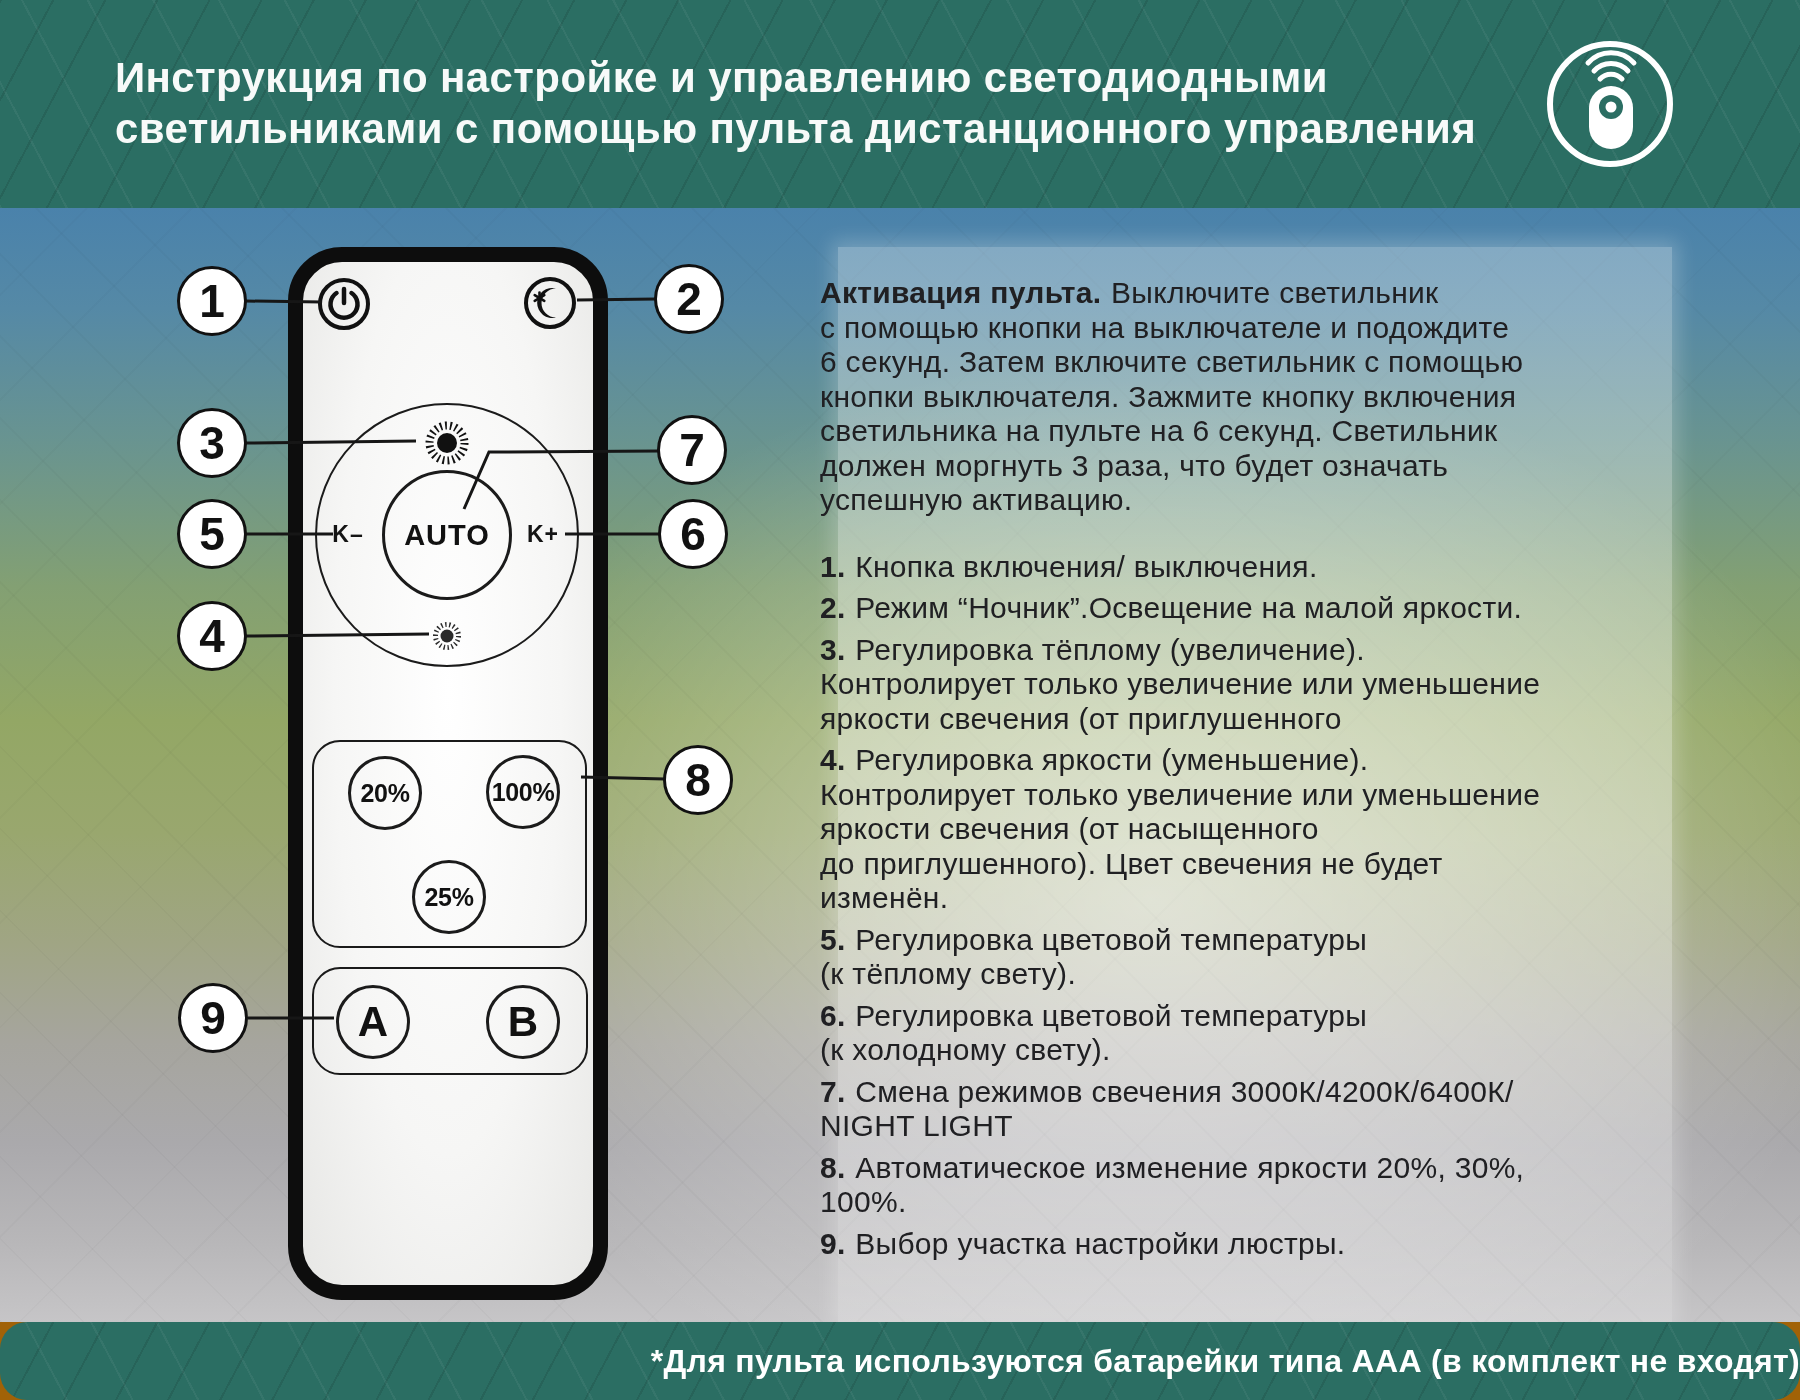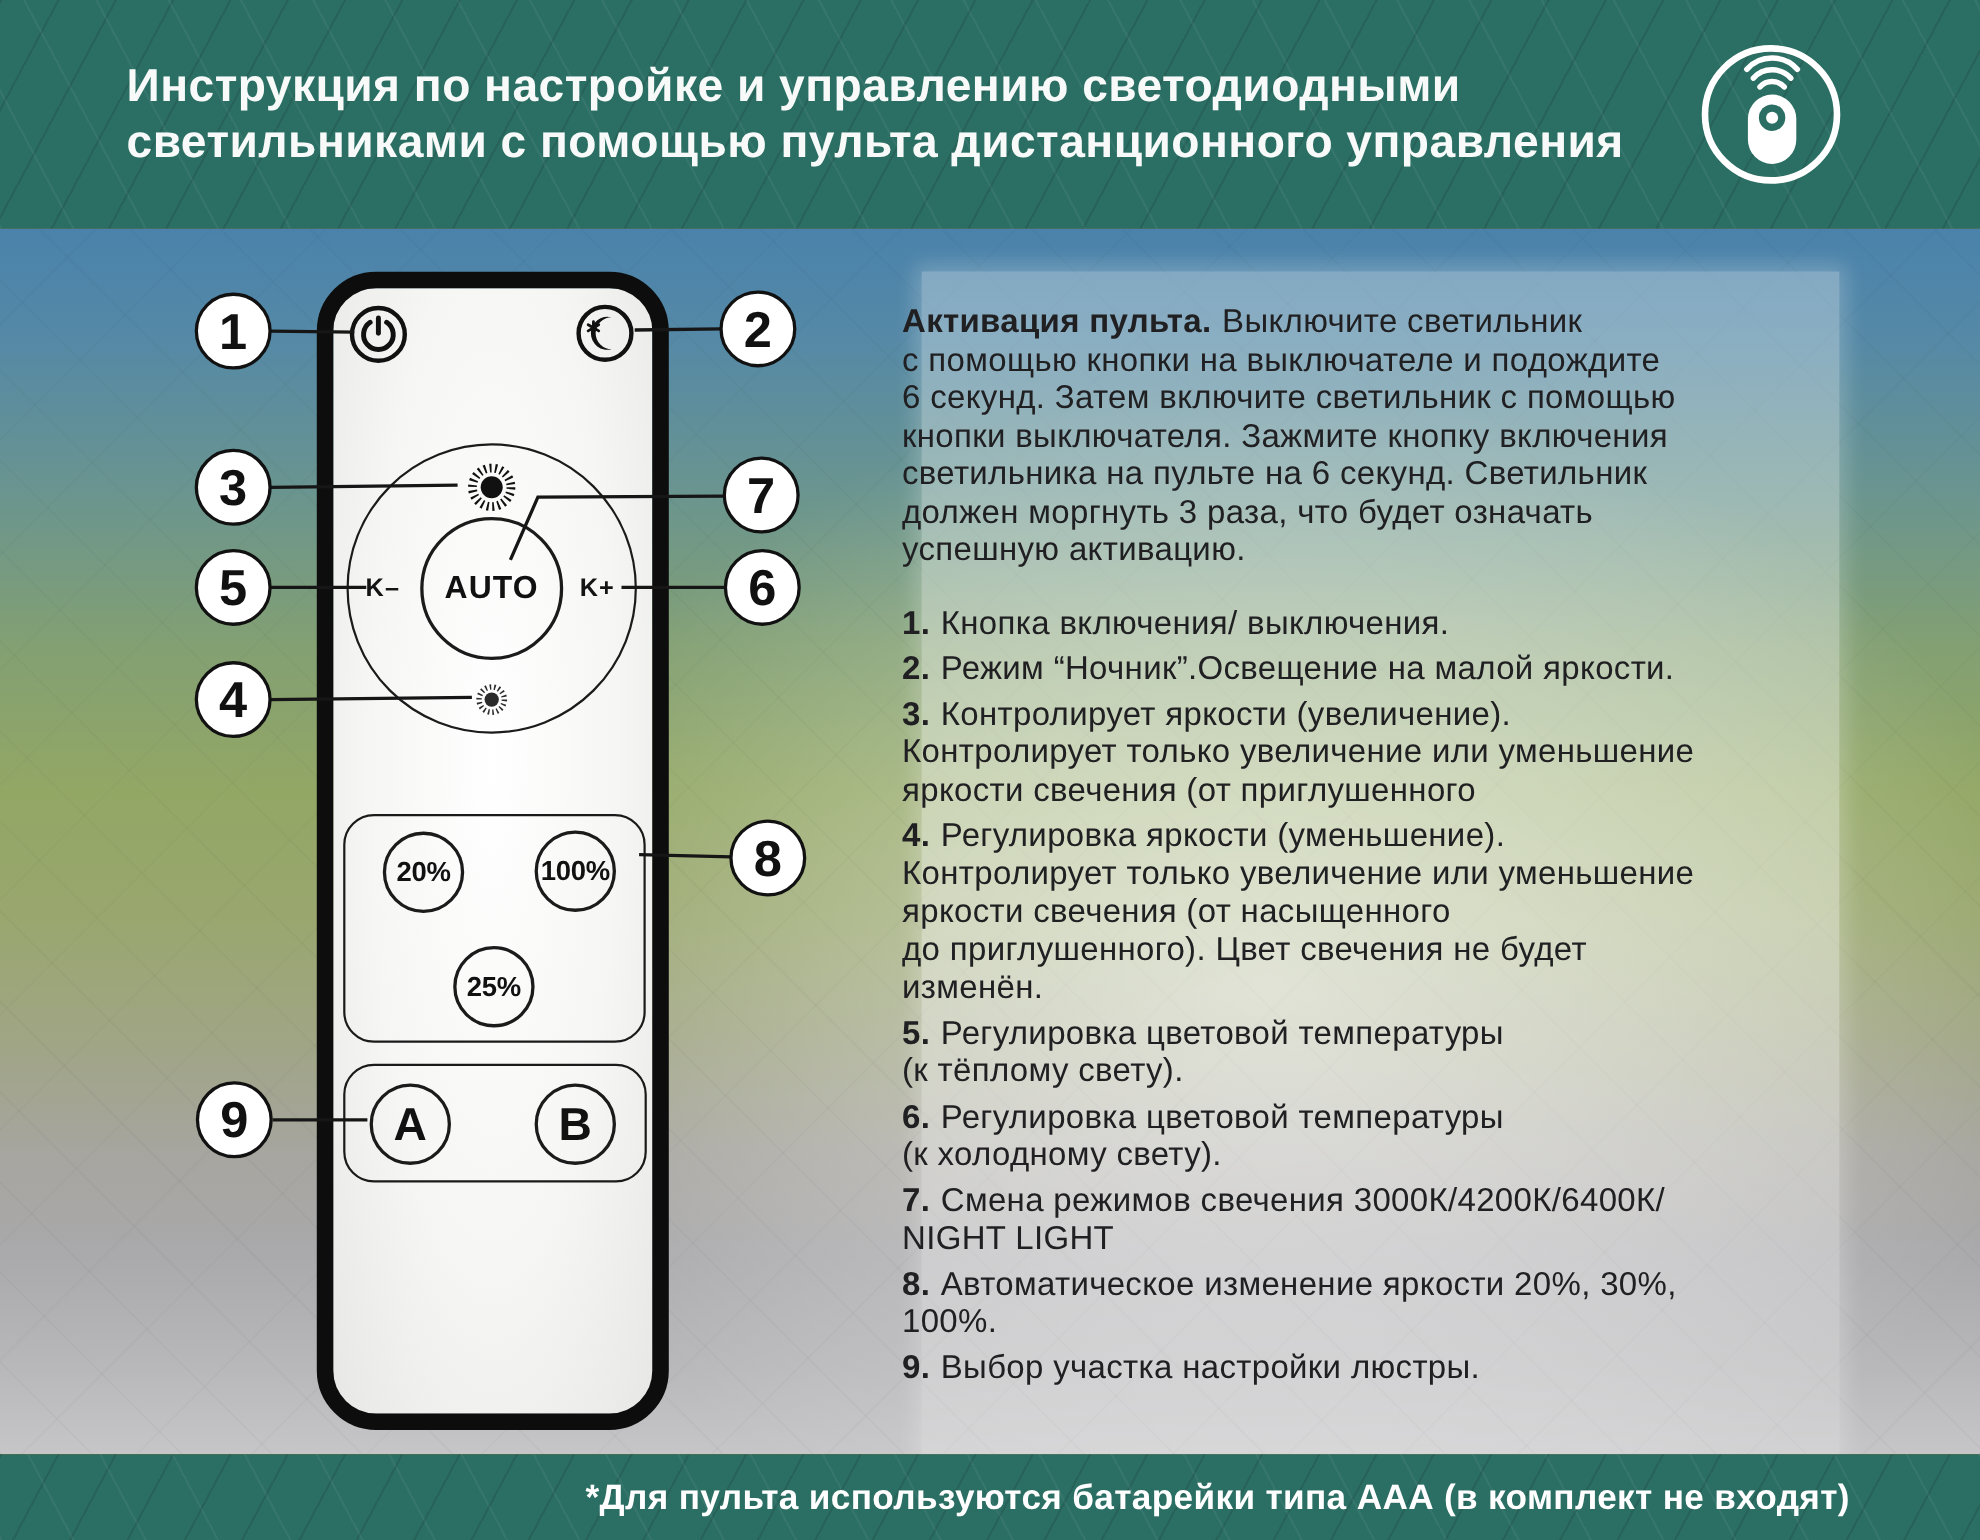--- a/index.html
+++ b/index.html
@@ -9,21 +9,21 @@
     background:#a16207;
   }
   
   .band{
     position:absolute;left:0;width:1800px;background:#2b6e63;
     background-image:
       repeating-linear-gradient(118deg, rgba(0,0,0,0.10) 0 2px, transparent 2px 46px),
       repeating-linear-gradient(62deg, rgba(255,255,255,0.05) 0 2px, transparent 2px 58px);
   }
   .header{top:0;height:208px;}
-  .footer{top:1322px;height:78px;display:flex;align-items:center;justify-content:center;padding-left:414px;box-sizing:border-box;}
+  .footer{top:1322px;height:78px;display:flex;align-items:center;justify-content:flex-end;padding-left:414px;box-sizing:border-box;border-radius:27px;}
   .header-title{
     position:absolute;left:115px;top:52px;color:#f7faf9;
     font-size:42px;line-height:51px;font-weight:700;letter-spacing:.4px;
   }
   .footer-note{color:#ffffff;font-size:32px;font-weight:700;letter-spacing:.3px;}
   .remote-badge{position:absolute;left:1540px;top:34px;}
   
   .main{
     position:absolute;left:0;top:208px;width:1800px;height:1114px;
     background:
@@ -202,21 +202,21 @@
           <div class="ln">должен моргнуть 3 раза, что будет означать</div>
           <div class="ln">успешную активацию.</div>
         </div>
       <div class="item">
           <div class="ln"><b>1.</b><span>Кнопка включения/ выключения.</span></div>
         </div>
       <div class="item">
           <div class="ln"><b>2.</b><span>Режим “Ночник”.Освещение на малой яркости.</span></div>
         </div>
       <div class="item">
-          <div class="ln"><b>3.</b><span>Контролирует яркости (увеличение).</span></div>
+          <div class="ln"><b>3.</b><span>Регулировка тёплому (увеличение).</span></div>
           <div class="ln">Контролирует только увеличение или уменьшение</div>
           <div class="ln">яркости свечения (от приглушенного</div>
         </div>
       <div class="item">
           <div class="ln"><b>4.</b><span>Регулировка яркости (уменьшение).</span></div>
           <div class="ln">Контролирует только увеличение или уменьшение</div>
           <div class="ln">яркости свечения (от насыщенного</div>
           <div class="ln">до приглушенного). Цвет свечения не будет</div>
           <div class="ln">изменён.</div>
         </div>

